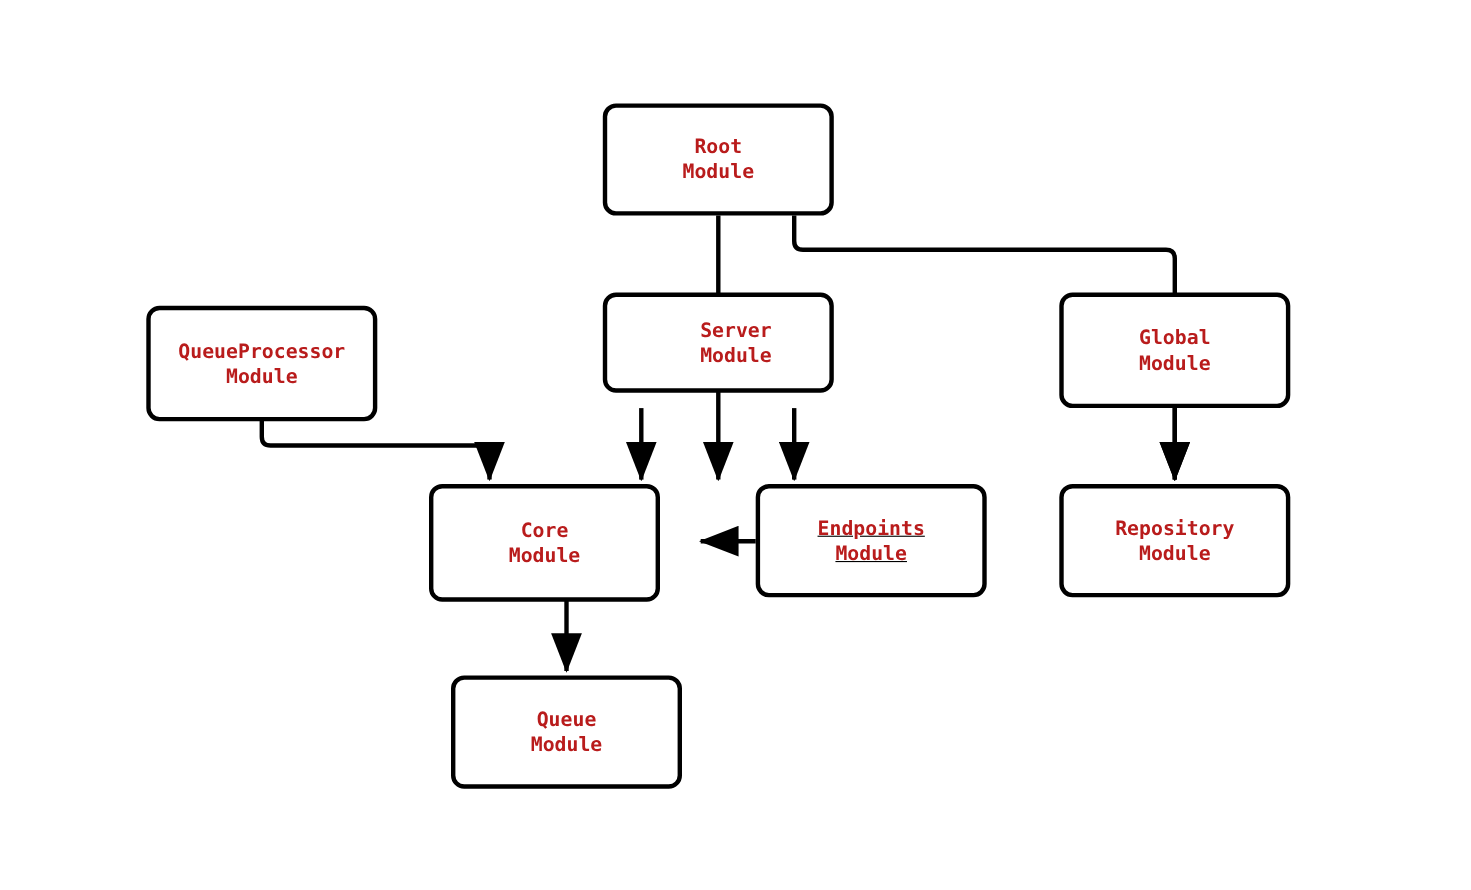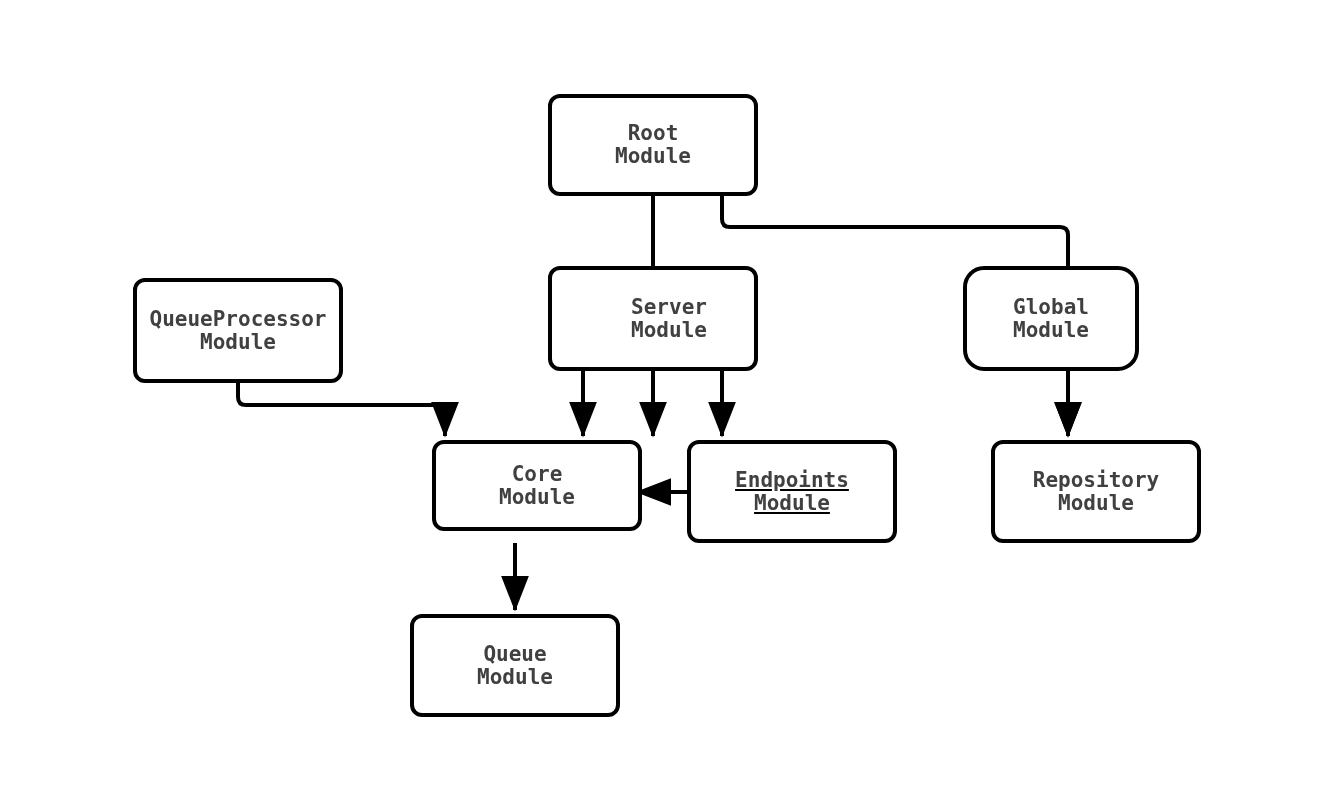--- a/index.html
+++ b/index.html
@@ -31,24 +31,24 @@
     border: 4px solid #000000;
     border-radius: 12px;
     display: flex;
     flex-direction: column;
     align-items: center;
     justify-content: center;
     z-index: 2;
   }
   .node-label {
     font-family: "DejaVu Sans Mono", "Liberation Mono", monospace;
-    font-size: 21px;
+    font-size: 18px;
     font-weight: bold;
     line-height: 23px;
-    color: #404040;
+    color: #b91c1c;
     text-align: center;
     white-space: pre;
     letter-spacing: 0px;
   }
 </style>
 </head>
 <body>
 
 <div id="diagram-canvas">
 
@@ -72,37 +72,37 @@
 
   <div id="nodes-group">
       <div class="node" style="left: 548px; top: 94px; width: 210px; height: 102px; border-color: rgb(0, 0, 0);">
         <div class="node-label">Root</div>
         <div class="node-label">Module</div>
       </div>
       <div class="node" style="left: 133px; top: 266px; width: 210px; height: 105px; border-color: rgb(0, 0, 0); margin-top: 12px;">
         <div class="node-label">QueueProcessor</div>
         <div class="node-label">Module</div>
       </div>
-      <div class="node" style="left: 548px; top: 266px; width: 210px; height: 105px; border-color: rgb(0, 0, 0); padding-left: 32px;">
+      <div class="node" style="left: 548px; top: 266px; width: 210px; height: 91px; border-color: rgb(0, 0, 0); padding-left: 32px;">
         <div class="node-label">Server</div>
         <div class="node-label">Module</div>
       </div>
-      <div class="node" style="left: 963px; top: 266px; width: 176px; height: 105px; border-color: rgb(0, 0, 0); border-radius: 21px;">
+      <div class="node" style="left: 963px; top: 266px; width: 210px; height: 105px; border-color: rgb(0, 0, 0);">
         <div class="node-label">Global</div>
         <div class="node-label">Module</div>
       </div>
-      <div class="node" style="left: 432px; top: 440px; width: 210px; height: 91px; border-color: rgb(0, 0, 0);">
+      <div class="node" style="left: 390px; top: 440px; width: 210px; height: 107px; border-color: rgb(0, 0, 0);">
         <div class="node-label">Core</div>
         <div class="node-label">Module</div>
       </div>
       <div class="node" style="left: 687px; top: 440px; width: 210px; height: 103px; border-color: rgb(0, 0, 0); text-decoration: underline;">
         <div class="node-label">Endpoints</div>
         <div class="node-label">Module</div>
       </div>
-      <div class="node" style="left: 963px; top: 440px; width: 210px; height: 103px; border-color: rgb(0, 0, 0); margin-left: 28px;">
+      <div class="node" style="left: 963px; top: 440px; width: 210px; height: 103px; border-color: rgb(0, 0, 0);">
         <div class="node-label">Repository</div>
         <div class="node-label">Module</div>
       </div>
       <div class="node" style="left: 410px; top: 614px; width: 210px; height: 103px; border-color: rgb(0, 0, 0);">
         <div class="node-label">Queue</div>
         <div class="node-label">Module</div>
       </div>
     </div>
 
 </div>

